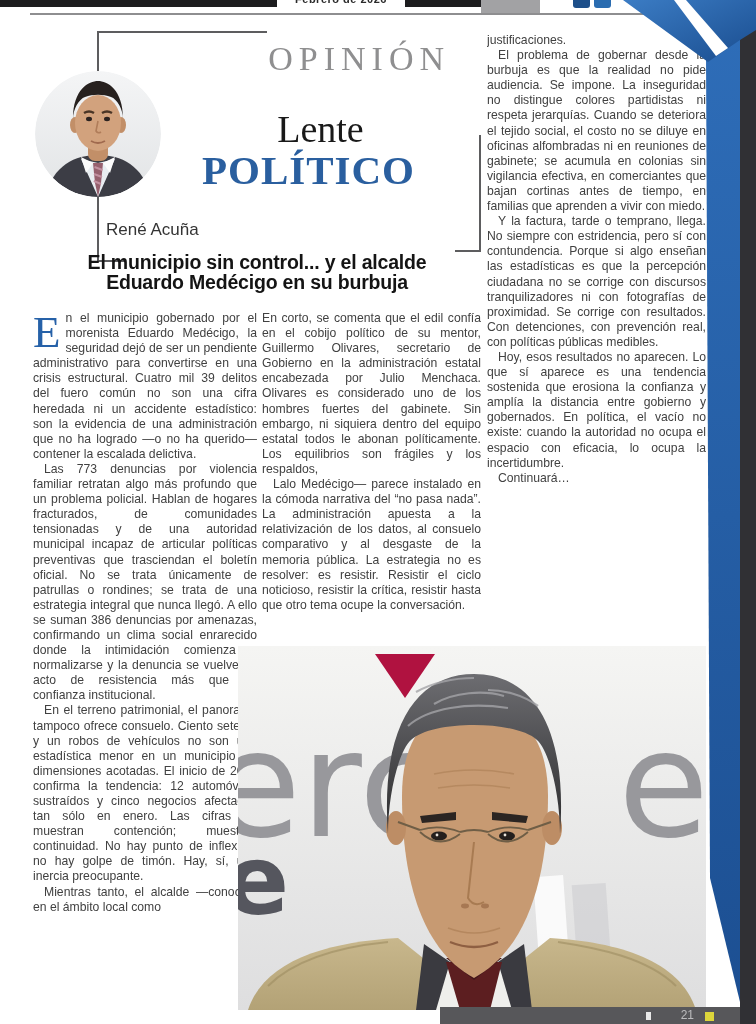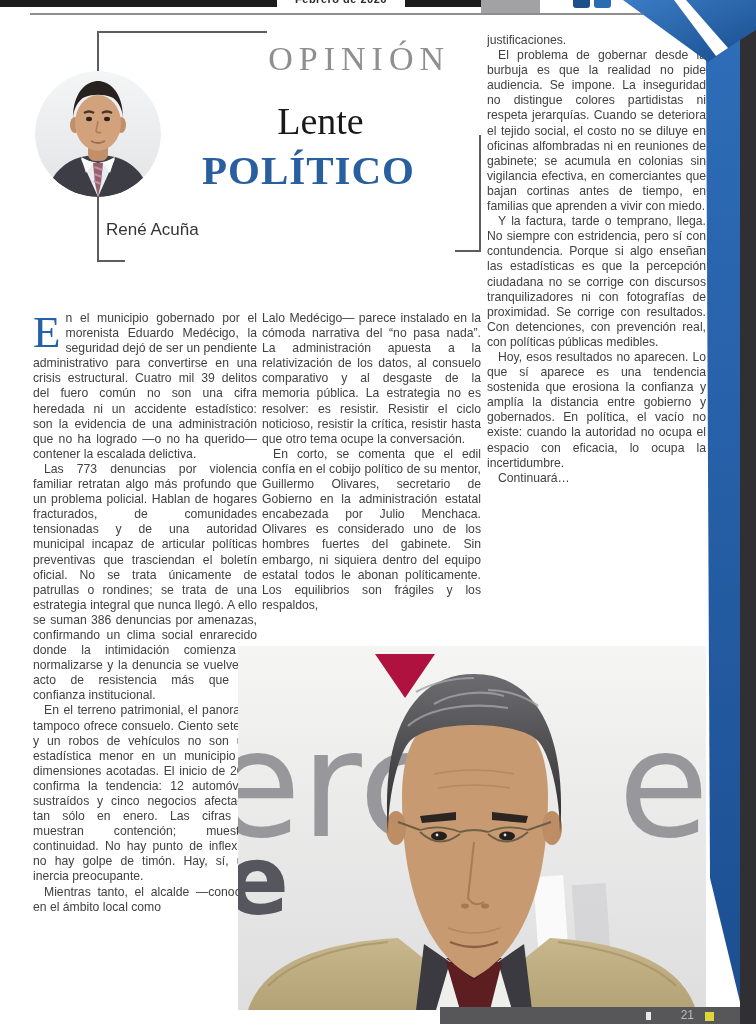--- a/index.html
+++ b/index.html
@@ -11,21 +11,21 @@
   .date-window span{display:block;margin-top:-7px;font-size:11px;font-weight:bold;color:#2a2a2a;letter-spacing:.5px;}
   .topbar-gray{position:absolute;left:481px;top:0;width:59px;height:13px;background:#a2a2a4;}
   .top-tab{position:absolute;top:0;width:17px;height:8px;border-radius:0 0 3px 3px;}
   .tab1{left:573px;background:#1d4f8a;}
   .tab2{left:594px;background:#2a6cb0;}
   .top-rule{position:absolute;left:30px;top:13px;width:705px;height:1.5px;background:#8e8e90;}
   
   .frame-line{position:absolute;background:#5d5d5f;}
   .section-label{position:absolute;left:60px;top:40px;width:390px;text-align:right;
       font-family:"Liberation Serif",serif;font-size:34px;letter-spacing:6px;color:#8f8f90;}
-  .col-title{position:absolute;left:160px;top:99px;width:321px;text-align:center;
+  .col-title{position:absolute;left:160px;top:107px;width:321px;text-align:center;
       font-family:"Liberation Serif",serif;font-size:38px;color:#191919;}
   .col-subtitle{position:absolute;left:148px;top:146px;width:321px;text-align:center;
       font-family:"Liberation Serif",serif;font-size:41px;font-weight:bold;color:#2a5f9f;letter-spacing:1px;}
   .author{position:absolute;left:106px;top:220px;font-size:17px;color:#343434;}
   .avatar{position:absolute;left:35px;top:71px;width:126px;height:126px;border-radius:50%;overflow:hidden;}
   
   .headline{position:absolute;left:33px;top:252px;width:448px;text-align:center;
       font-size:19.5px;font-weight:bold;line-height:20px;color:#141414;letter-spacing:-.2px;}
   
   .col{position:absolute;font-size:12.2px;line-height:15.1px;color:#414141;text-align:justify;overflow:hidden;}
@@ -99,30 +99,34 @@
         <path d="M49,42 Q54,39 59,42" stroke="#4a3526" stroke-width="2.4" fill="none"></path>
         <path d="M67,42 Q72,39 77,42" stroke="#4a3526" stroke-width="2.4" fill="none"></path>
         <ellipse cx="54" cy="48" rx="3" ry="2.2" fill="#2b2220"></ellipse>
         <ellipse cx="72" cy="48" rx="3" ry="2.2" fill="#2b2220"></ellipse>
         <path d="M63,50 L61,60 Q63,63 66,61" stroke="#b07d5a" stroke-width="1.6" fill="none"></path>
         <path d="M56,70 Q63,74 70,70" stroke="#a06a4e" stroke-width="1.8" fill="none"></path>
       </g>
     </svg>
   </div>
 
+  <div class="headline">
+    <div>El municipio sin control... y el alcalde</div>
+    <div>Eduardo Medécigo en su burbuja</div>
+  </div>
 
   <div id="col1" class="col">
     <p><span class="dropcap">E</span><span>n el municipio gobernado por el morenista Eduardo Medécigo, la seguridad dejó de ser un pendiente administrativo para convertirse en una crisis estructural. Cuatro mil 39 delitos del fuero común no son una cifra heredada ni un accidente estadístico: son la evidencia de una administración que no ha logrado —o no ha querido— contener la escalada delictiva.</span></p>
   <p>Las 773 denuncias por violencia familiar retratan algo más profundo que un problema policial. Hablan de hogares fracturados, de comunidades tensionadas y de una autoridad municipal incapaz de articular políticas preventivas que trasciendan el boletín oficial. No se trata únicamente de patrullas o rondines; se trata de una estrategia integral que nunca llegó. A ello se suman 386 denuncias por amenazas, confirmando un clima social enrarecido donde la intimidación comienza a normalizarse y la denuncia se vuelve un acto de resistencia más que de confianza institucional.</p>
       <p>En el terreno patrimonial, el panorama tampoco ofrece consuelo. Ciento setenta y un robos de vehículos no son una estadística menor en un municipio de dimensiones acotadas. El inicio de 2026 confirma la tendencia: 12 automóviles sustraídos y cinco negocios afectados tan sólo en enero. Las cifras no muestran contención; muestran continuidad. No hay punto de inflexión, no hay golpe de timón. Hay, sí, una inercia preocupante.</p>
       <p>Mientras tanto, el alcalde —conocido en el ámbito local como</p>
     </div>
   <div id="col2" class="col">
+      <p>En corto, se comenta que el edil confía en el cobijo político de su mentor, Guillermo Olivares, secretario de Gobierno en la administración estatal encabezada por Julio Menchaca. Olivares es considerado uno de los hombres fuertes del gabinete. Sin embargo, ni siquiera dentro del equipo estatal todos le abonan políticamente. Los equilibrios son frágiles y los respaldos,</p>
       <p>Lalo Medécigo— parece instalado en la cómoda narrativa del “no pasa nada”. La administración apuesta a la relativización de los datos, al consuelo comparativo y al desgaste de la memoria pública. La estrategia no es resolver: es resistir. Resistir el ciclo noticioso, resistir la crítica, resistir hasta que otro tema ocupe la conversación.</p>
-      <p>En corto, se comenta que el edil confía en el cobijo político de su mentor, Guillermo Olivares, secretario de Gobierno en la administración estatal encabezada por Julio Menchaca. Olivares es considerado uno de los hombres fuertes del gabinete. Sin embargo, ni siquiera dentro del equipo estatal todos le abonan políticamente. Los equilibrios son frágiles y los respaldos,</p>
     </div>
   <div id="col3" class="col">
       <p>justificaciones.</p>
       <p>El problema de gobernar desde la burbuja es que la realidad no pide audiencia. Se impone. La inseguridad no distingue colores partidistas ni respeta jerarquías. Cuando se deteriora el tejido social, el costo no se diluye en oficinas alfombradas ni en reuniones de gabinete; se acumula en colonias sin vigilancia efectiva, en comerciantes que bajan cortinas antes de tiempo, en familias que aprenden a vivir con miedo.</p>
       <p>Y la factura, tarde o temprano, llega. No siempre con estridencia, pero sí con contundencia. Porque si algo enseñan las estadísticas es que la percepción ciudadana no se corrige con discursos tranquilizadores ni con fotografías de proximidad. Se corrige con resultados. Con detenciones, con prevención real, con políticas públicas medibles.</p>
       <p>Hoy, esos resultados no aparecen. Lo que sí aparece es una tendencia sostenida que erosiona la confianza y amplía la distancia entre gobierno y gobernados. En política, el vacío no existe: cuando la autoridad no ocupa el espacio con eficacia, lo ocupa la incertidumbre.</p>
       <p>Continuará…</p>
     </div>
 
   <div class="photo">

